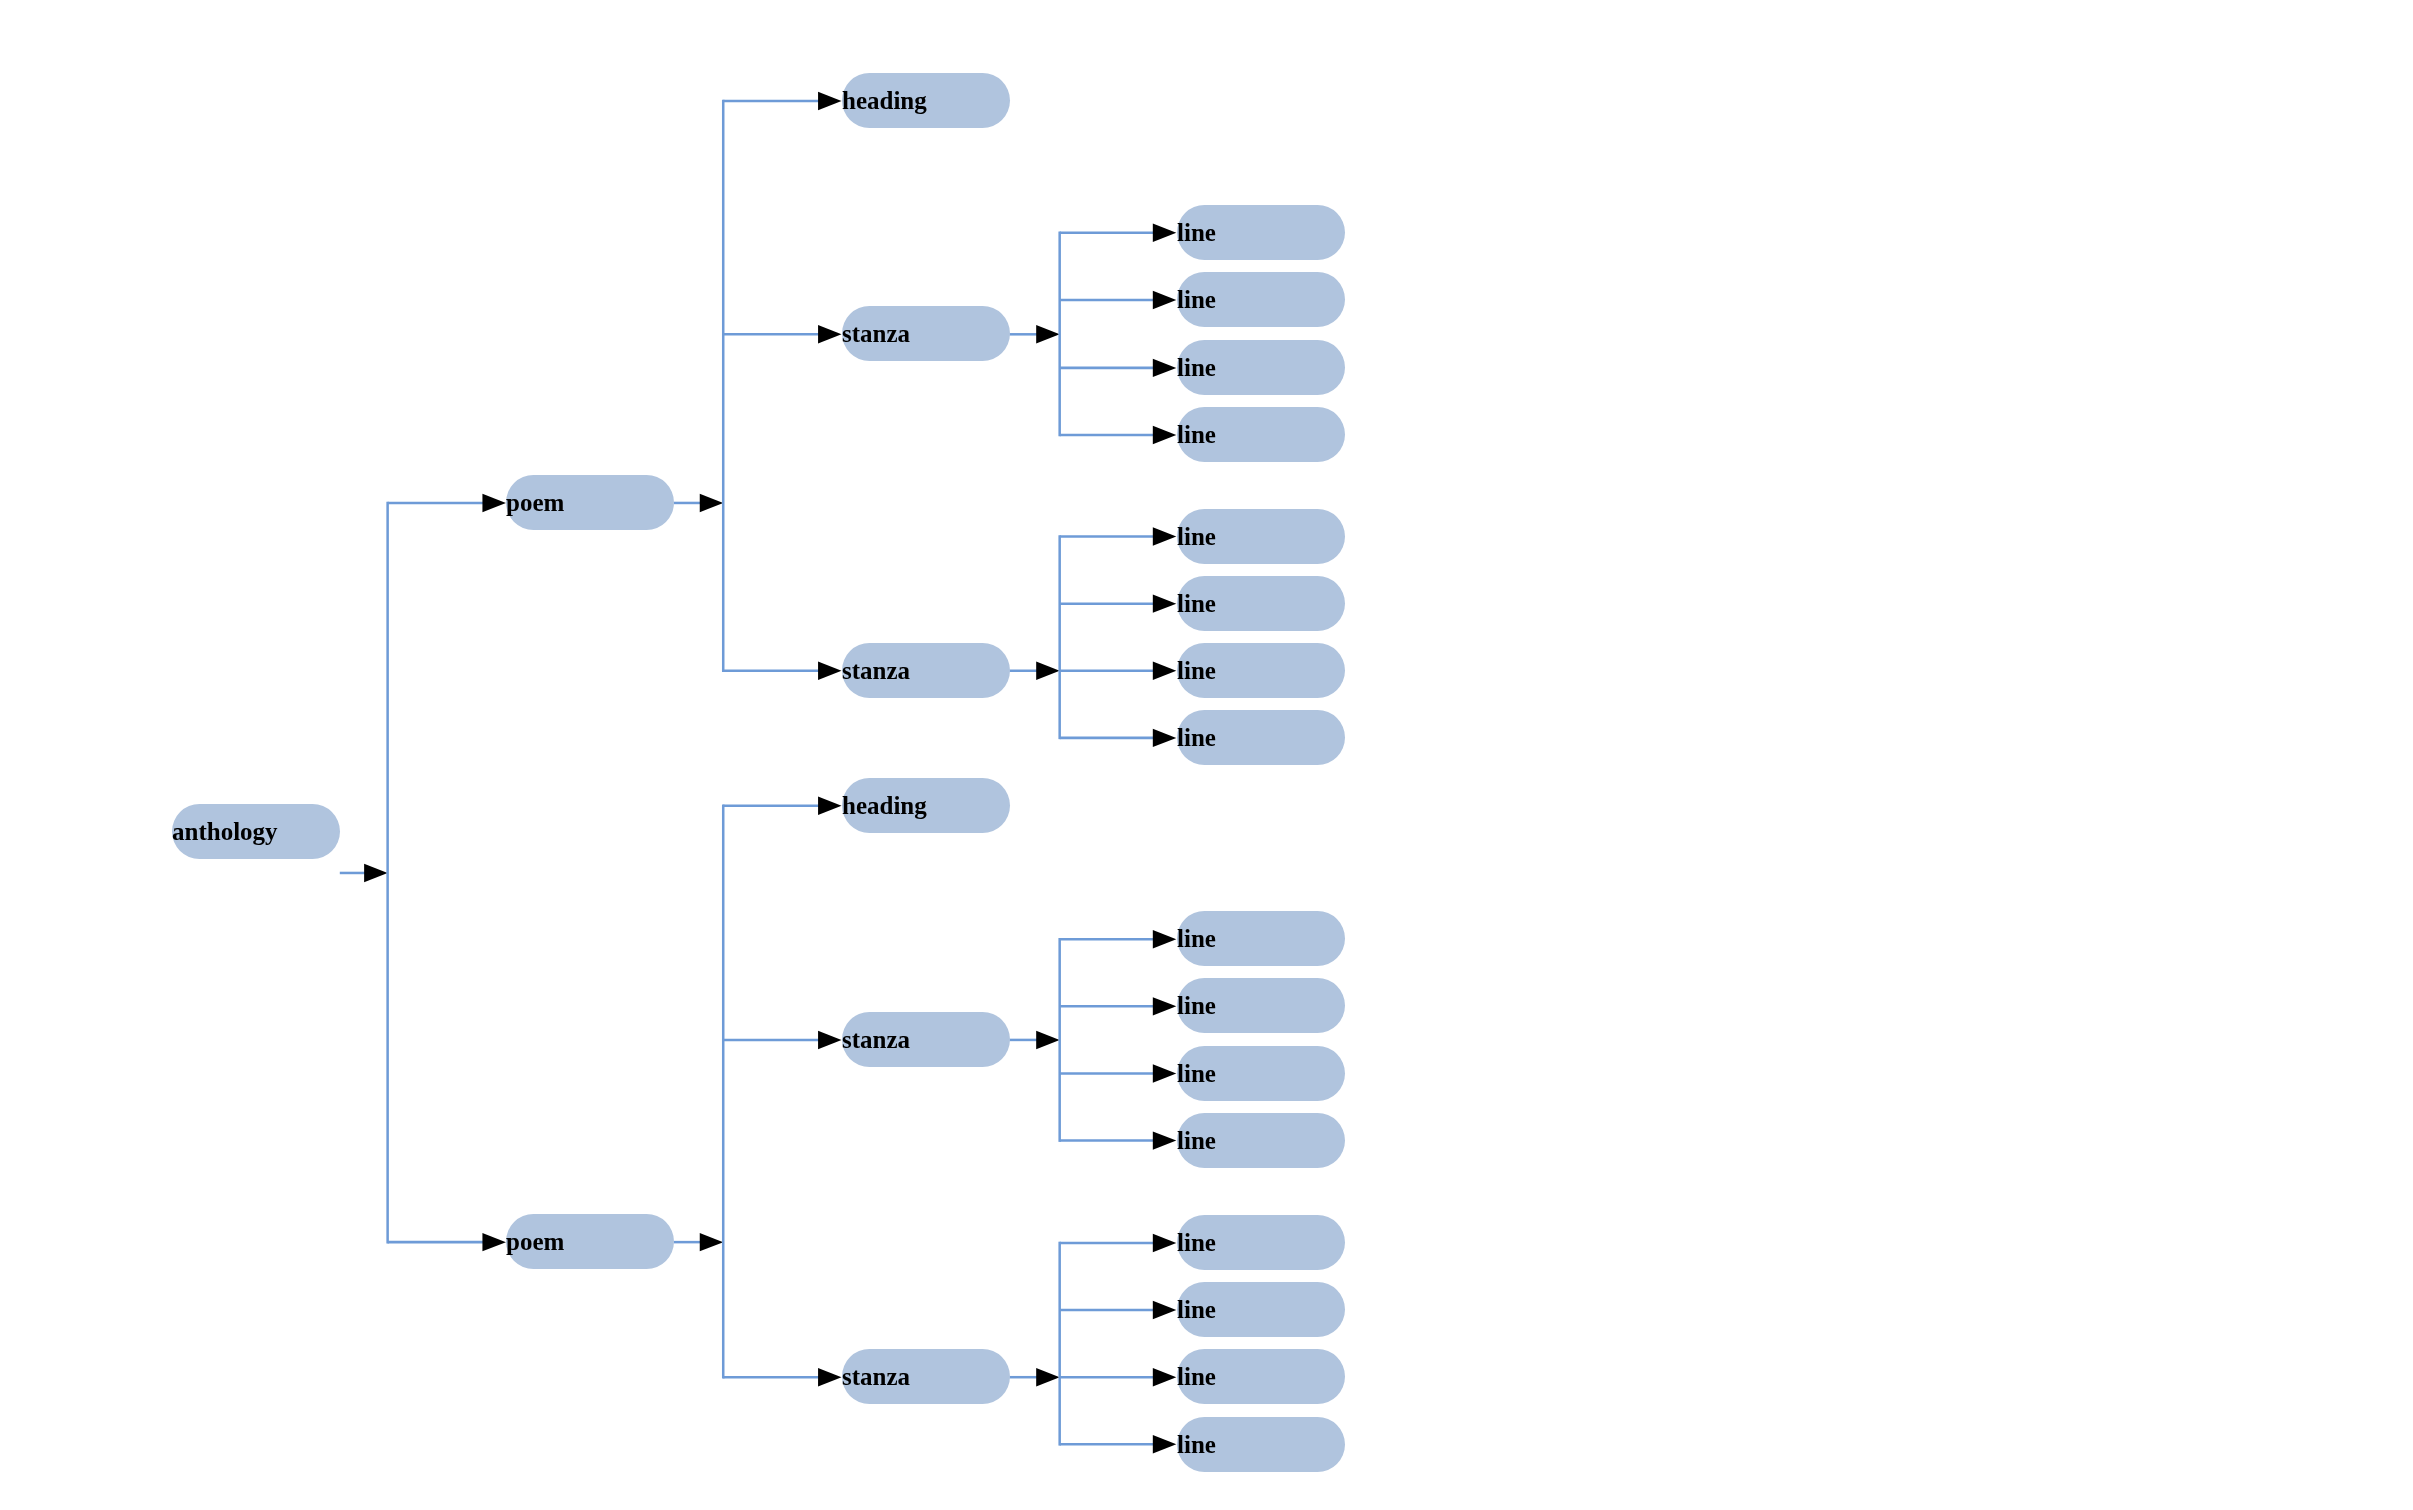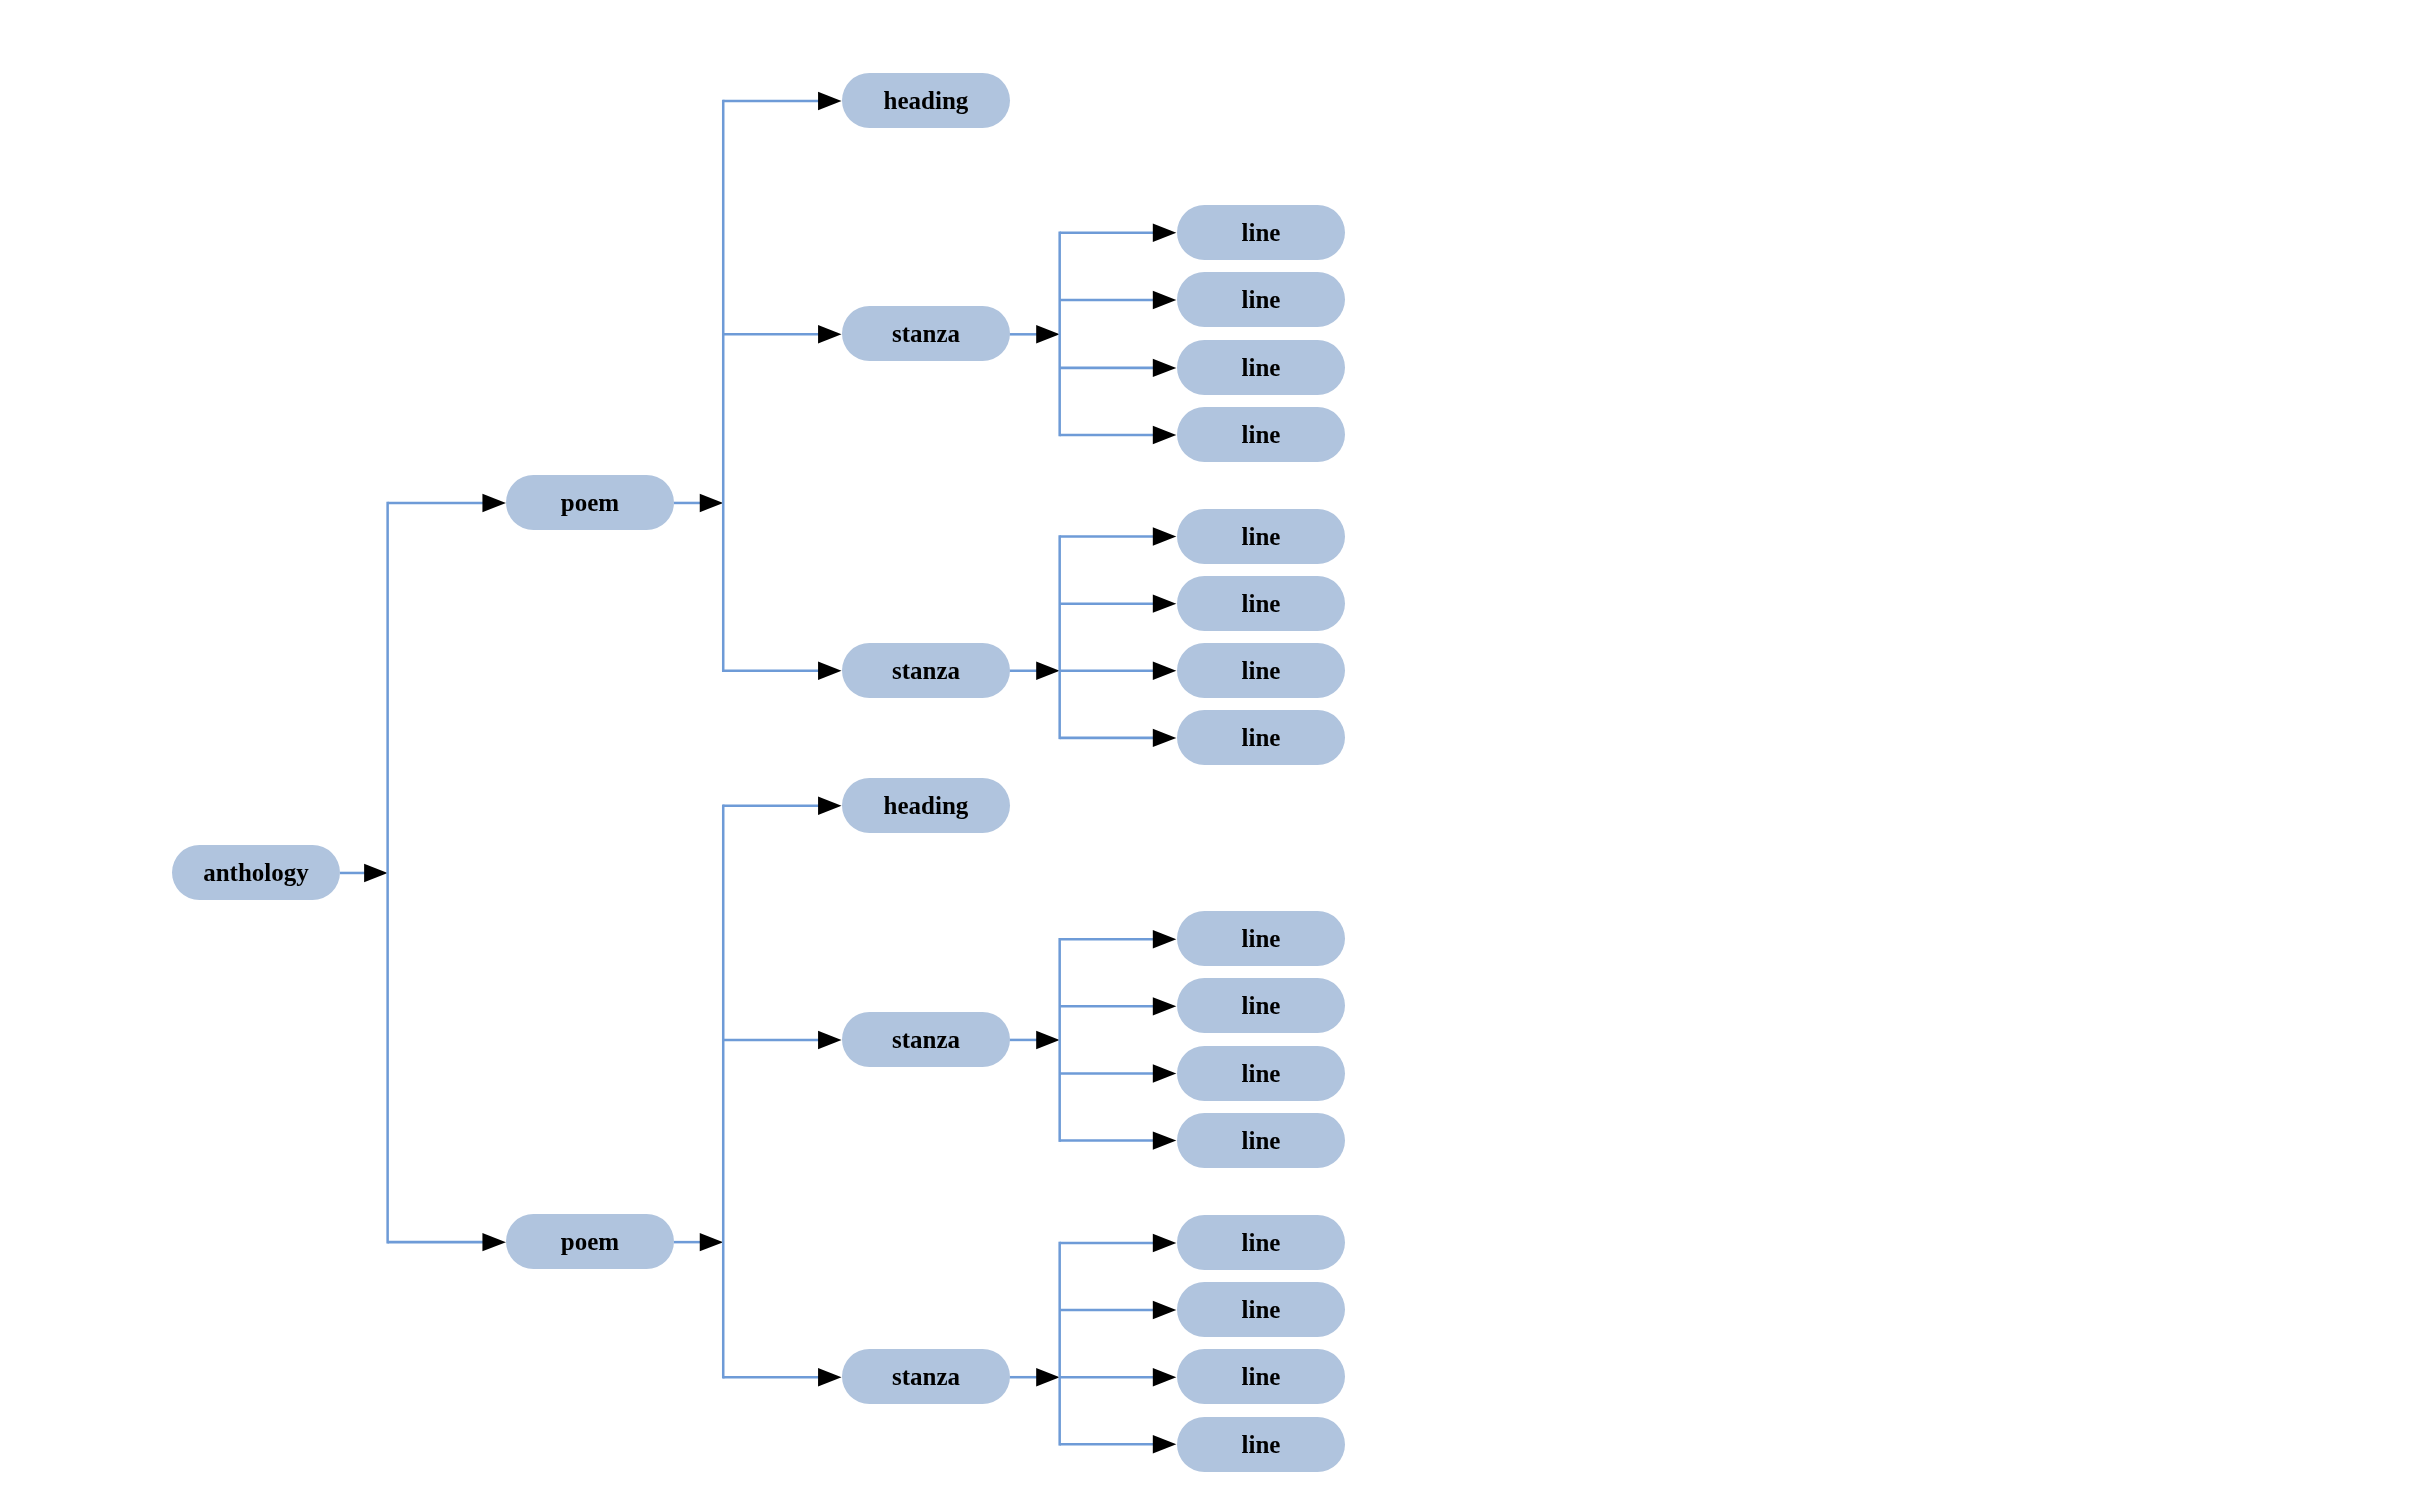--- a/index.html
+++ b/index.html
@@ -34,21 +34,21 @@
     stroke: none;
   }
   .node {
     position: absolute;
     width: 168px;
     height: 55px;
     border-radius: 28px;
     background: var(--node-fill, #b0c4de);
     display: flex;
     align-items: center;
-    justify-content: center;
+    justify-content: flex-start;
   }
   .node-label {
     font-size: 25px;
     font-weight: bold;
     color: var(--node-text, #000000);
     line-height: 1;
   }
 </style>
 </head>
 <body>
@@ -189,21 +189,21 @@
     <g>
       <line class="edge-line" x1="1263" y1="1641" x2="1376" y2="1641"></line>
       <polygon class="arrowhead" points="1402,1641 1374,1630 1374,1652"></polygon>
     </g>
     <g>
       <line class="edge-line" x1="1263" y1="1721" x2="1376" y2="1721"></line>
       <polygon class="arrowhead" points="1402,1721 1374,1710 1374,1732"></polygon>
     </g>
   </svg>
 
-  <div class="node" style="left:172px; top:845px;">
+  <div class="node" style="left:172px; top:804px;">
     <span class="node-label">anthology</span>
   </div>
 
   <div class="node" style="left:506px; top:475px;">
     <span class="node-label">poem</span>
   </div>
   <div class="node" style="left:506px; top:1214px;">
     <span class="node-label">poem</span>
   </div>
 

